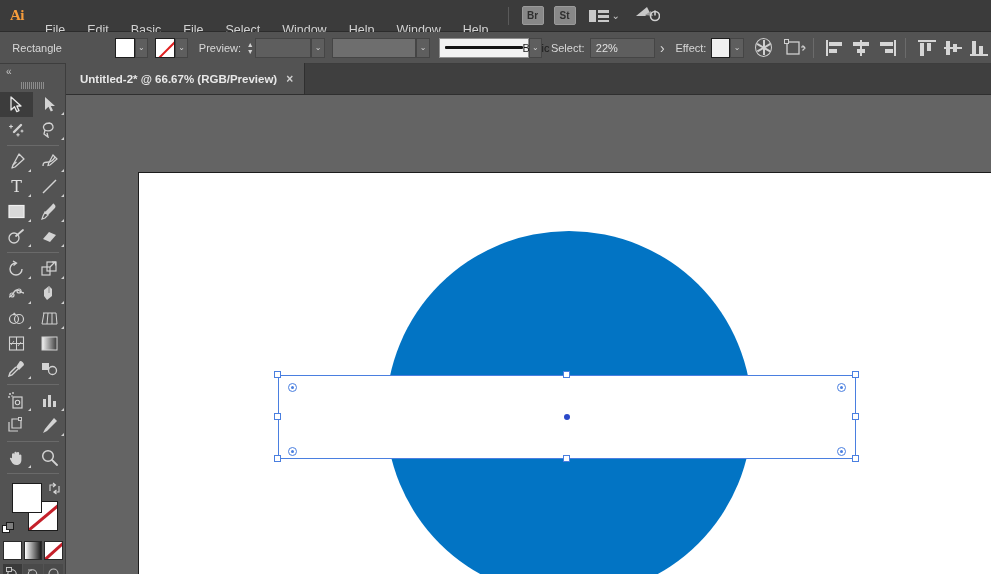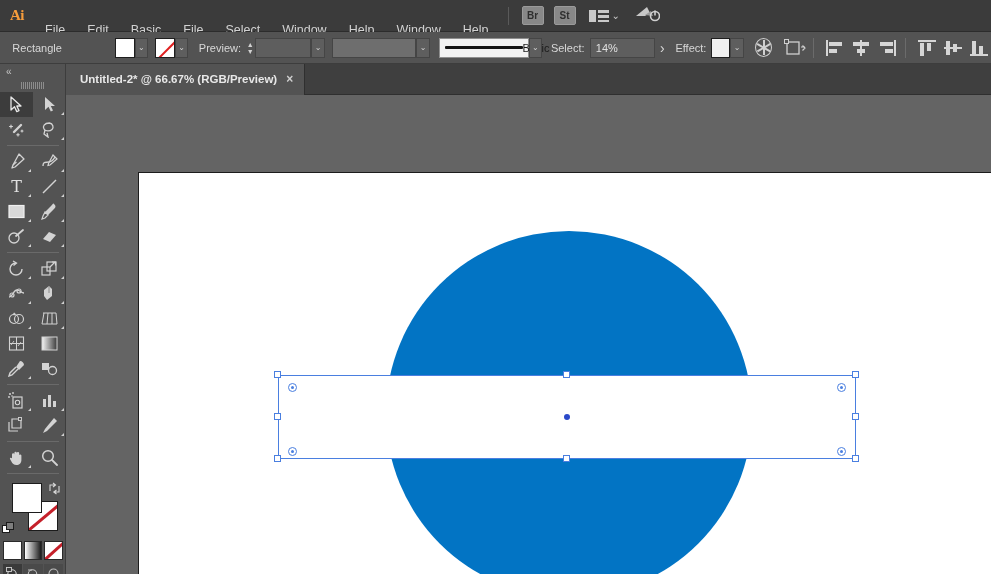--- a/index.html
+++ b/index.html
@@ -102,21 +102,21 @@
   .align-ic {
     width: 18px; height: 16px; position: relative; margin: 0 5px; cursor: pointer;
   }
   .align-ic i { position: absolute; background: #d5d5d5; display: block; }
   .transf-ic { width: 22px; height: 18px; position: relative; cursor: pointer; }
 
   
   .tabbar {
     position: absolute; left: 66px; top: 64px; width: 925px; height: 31px;
     background: #3f3f3f; border-bottom: 1px solid #2f2f2f;
-    display: flex; align-items: center;
+    display: flex; align-items: flex-end;
   }
   .doctab {
     height: 31px; background: #535353;
     display: flex; align-items: center; gap: 9px;
     padding: 0 11px 0 14px;
     color: #e8e8e8; font-size: 11.5px; font-weight: bold;
     cursor: pointer;
     border-right: 1px solid #2f2f2f;
   }
   .tab-close { color: #cfcfcf; font-size: 12px; cursor: pointer; }
@@ -312,21 +312,21 @@
       <span class="brush-preview">
           <i class="brush-line" style="display:block;"></i>
         </span>
       <span>Basic</span>
     </div>
     <div class="dd-arrow">⌄</div>
 
     <div style="width:10px;"></div>
     <div class="ctl-label">Select:</div>
     <div style="width:6px;"></div>
-    <div class="field" style="width:72px;">14%</div>
+    <div class="field" style="width:72px;">22%</div>
     <div style="width:6px;"></div>
     <div class="ctl-label" style="font-size:14px;cursor:pointer;">›</div>
 
     <div style="width:12px;"></div>
     <div class="ctl-label">Effect:</div>
     <div style="width:5px;"></div>
     <div class="swatch-box" style="background: rgb(240, 240, 240);"></div>
     <div class="dd-arrow">⌄</div>
 
     <div style="width:12px;"></div>

